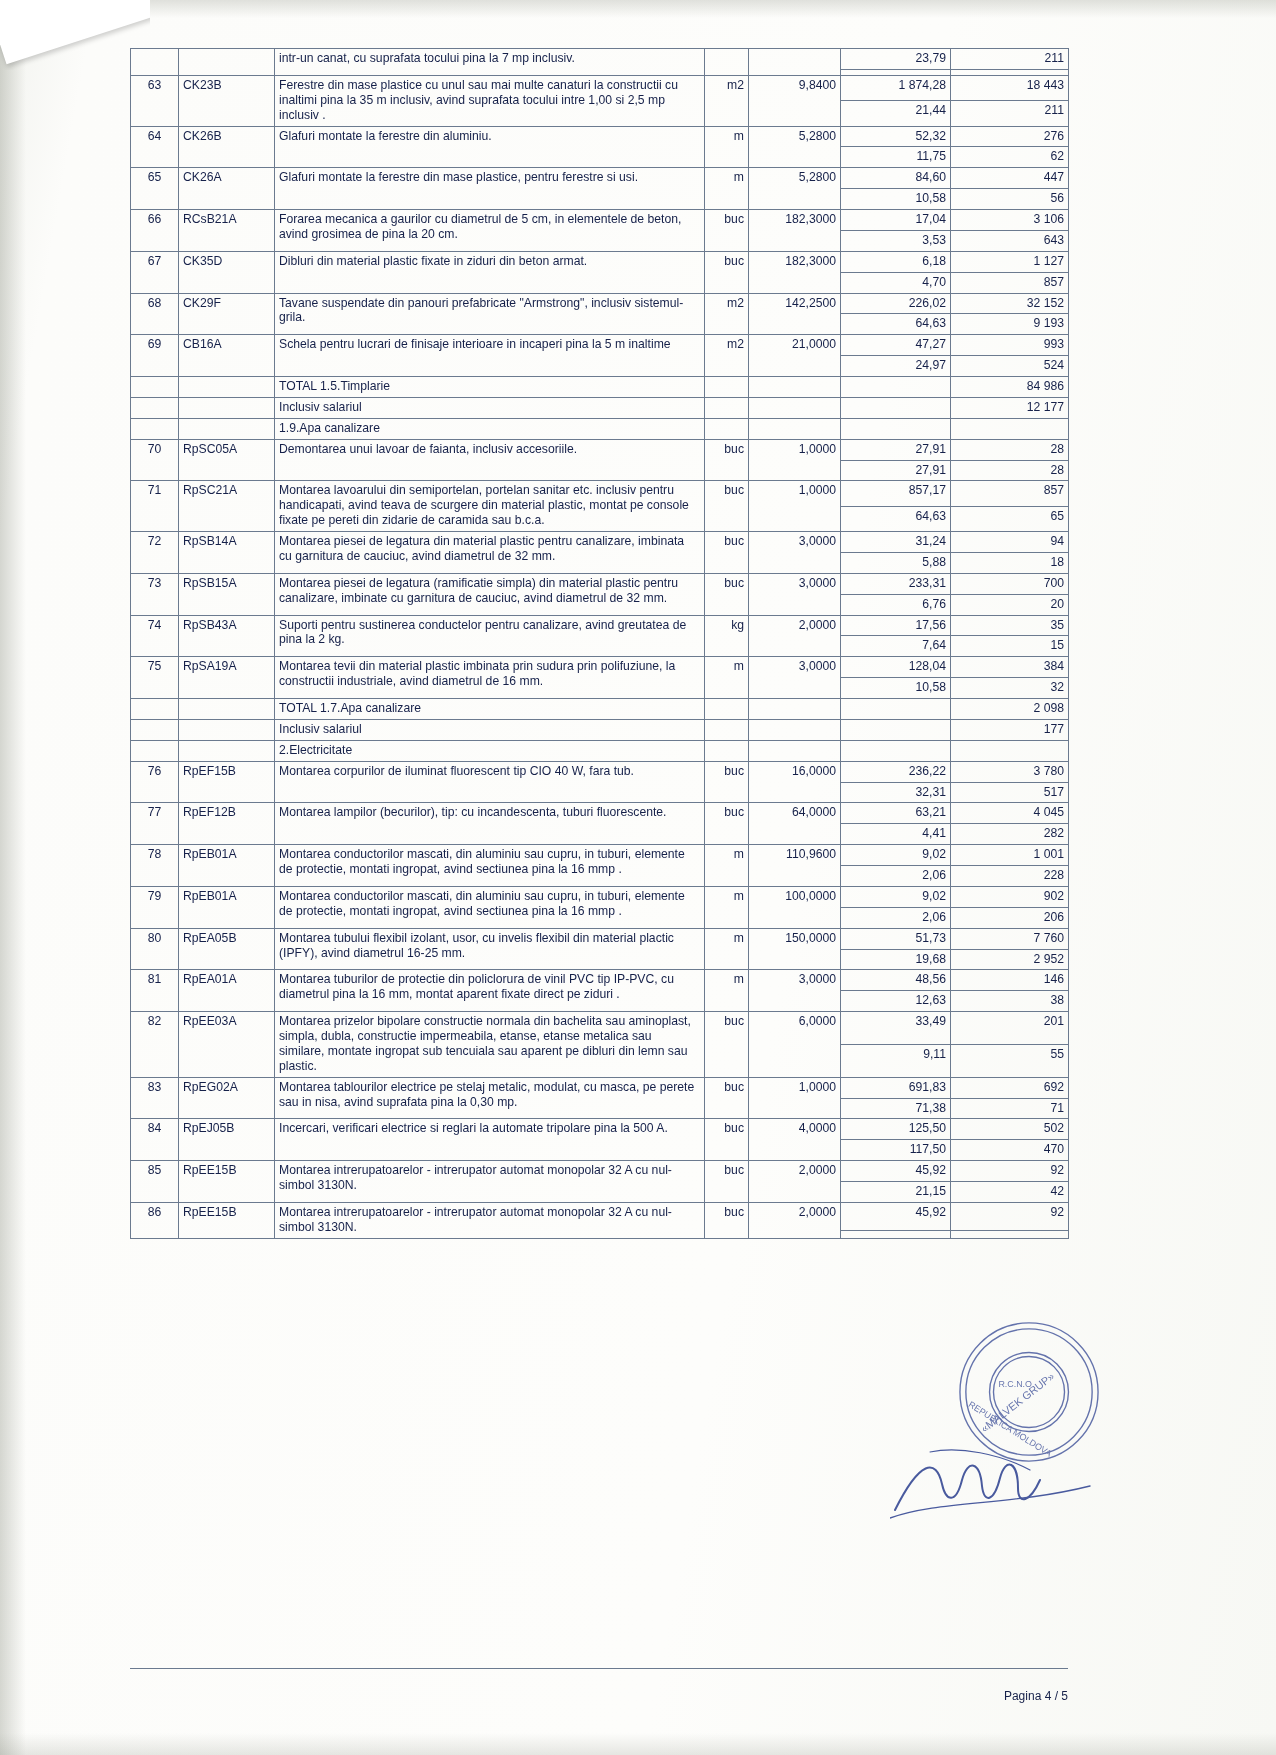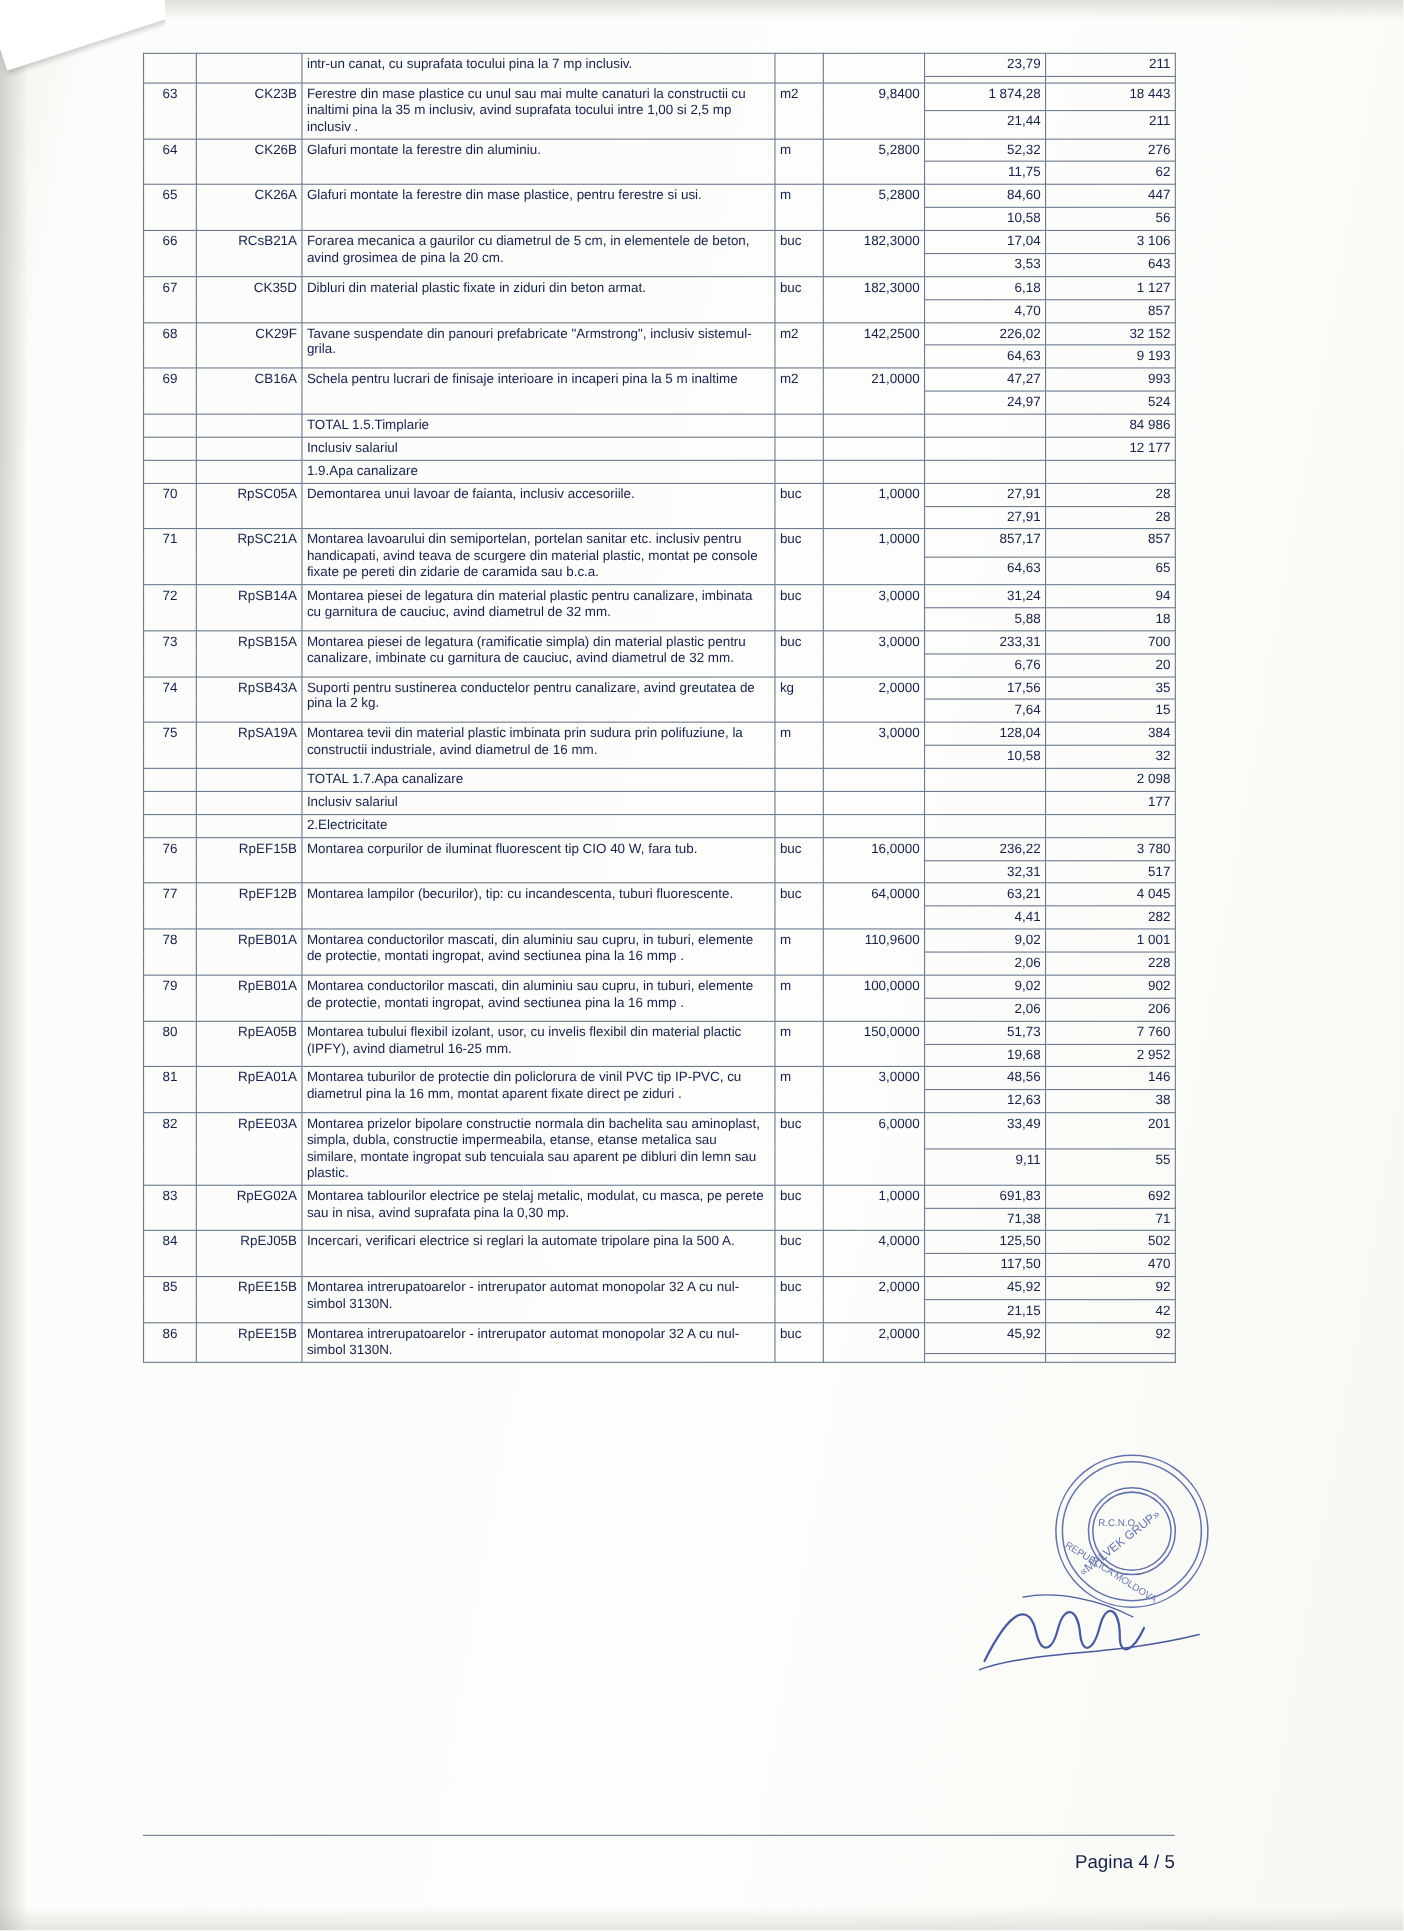--- a/index.html
+++ b/index.html
@@ -79,23 +79,23 @@
   }
   col.c-nr     { width: 48px; }
   col.c-code   { width: 96px; }
   col.c-desc   { width: 430px; }
   col.c-um     { width: 44px; }
   col.c-qty    { width: 92px; }
   col.c-price  { width: 110px; }
   col.c-total  { width: 118px; }
 
   td.nr    { text-align: center; padding-left: 4px; }
-  td.code  { text-align: right; }
+  td.code  { text-align: left; }
   td.desc  { text-align: left; }
-  td.um    { text-align: left; }
+  td.um    { text-align: right; }
   td.num   { text-align: right; padding-right: 6px; }
 
   
   tr.sub td { border-top: none; }
 
   td.section {
     text-align: left;
     font-weight: normal;
   }
   .tall { height: 20px; }
@@ -105,21 +105,21 @@
     position: absolute;
     left: 130px;
     right: 208px;
     bottom: 86px;
     border-top: 1px solid #6b7a8f;
   }
   .page-num {
     position: absolute;
     right: 208px;
     bottom: 52px;
-    font-size: 17px;
+    font-size: 12px;
     color: #16214a;
   }
 
   
   .stamp {
     position: absolute;
     left: 955px;
     top: 1318px;
     width: 148px;
     height: 148px;

